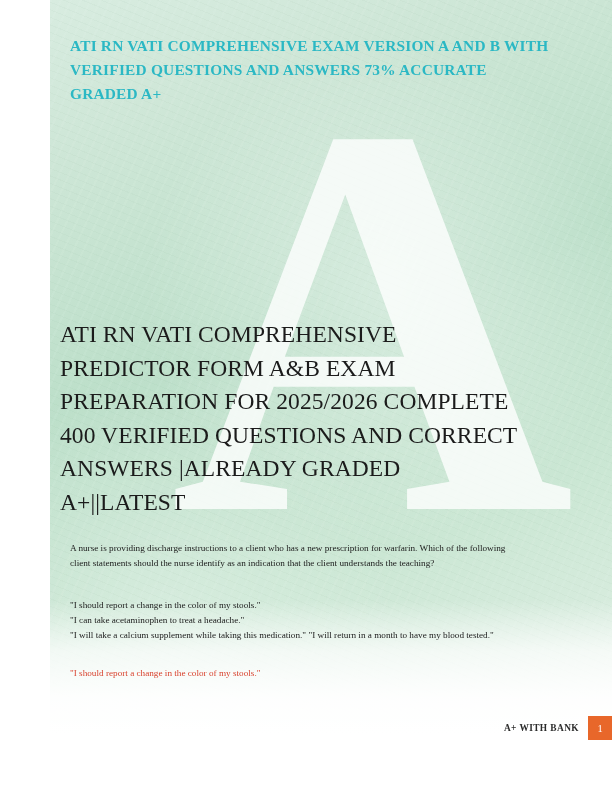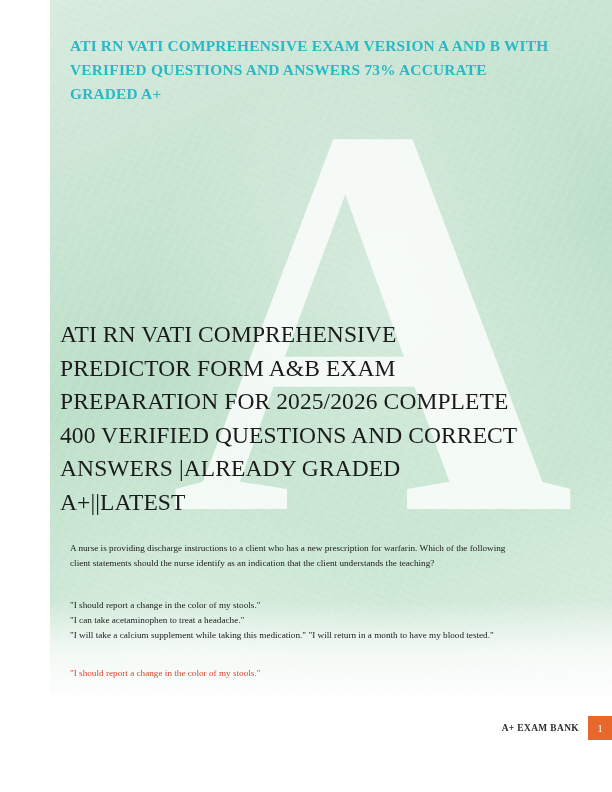--- a/index.html
+++ b/index.html
@@ -175,17 +175,17 @@
 
   <div class="body-block q-stem">A nurse is providing discharge instructions to a client who has a new prescription for warfarin. Which of the following client statements should the nurse identify as an indication that the client understands the teaching?</div>
 
   <div class="body-block q-options nowrap-pre">"I should report a change in the color of my stools."
 "I can take acetaminophen to treat a headache."
 "I will take a calcium supplement while taking this medication." "I will return in a month to have my blood tested."</div>
 
   <div class="body-block q-answer">"I should report a change in the color of my stools."</div>
 
   <div class="footer">
-    <div class="footer-label">A+ EXAM BANK</div>
+    <div class="footer-label">A+ WITH BANK</div>
     <div class="footer-pagebox">1</div>
   </div>
 
 </div>
 
 </body></html>

